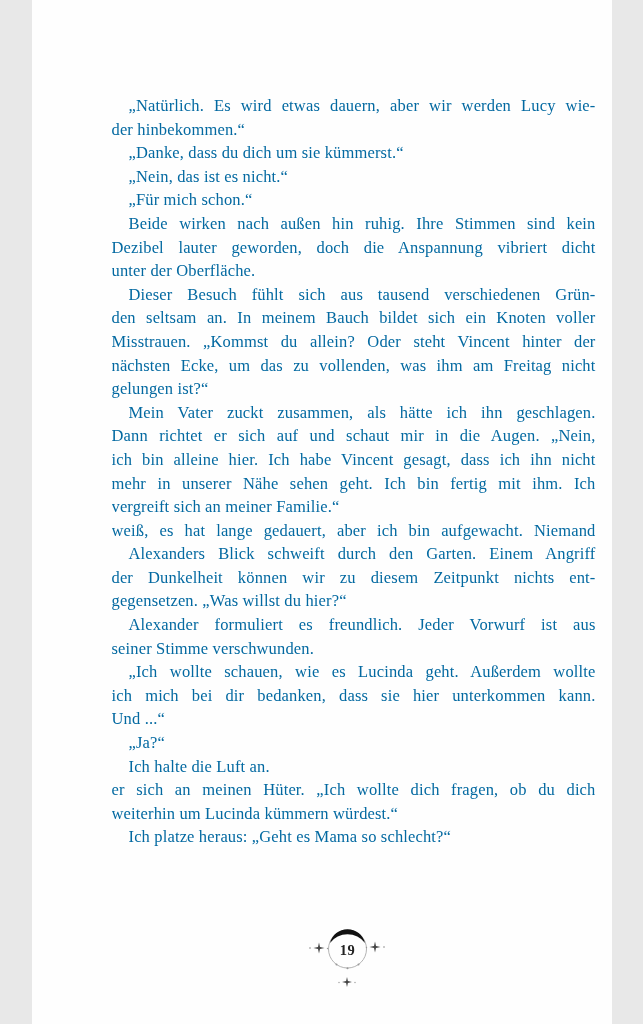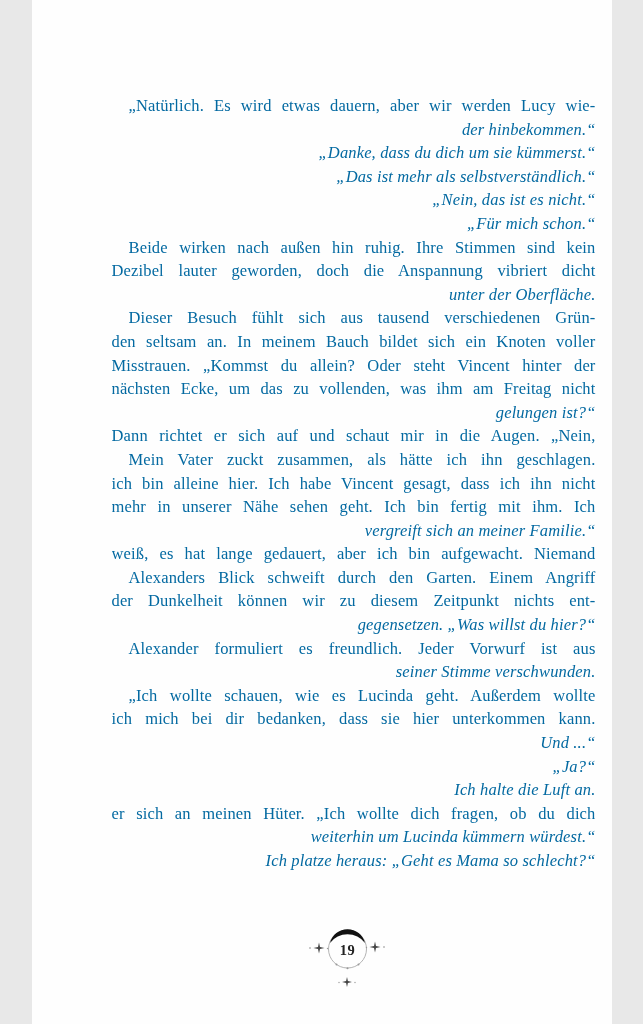--- a/index.html
+++ b/index.html
@@ -33,22 +33,21 @@
     white-space: normal;
   }
   
   .line.j::after {
     content: "";
     display: inline-block;
     width: 100%;
     height: 0;
   }
   .line.last {
-    text-align: right;
-    font-style: italic;
+    text-align: left;
   }
   .line.first {
     text-indent: 17px;
   }
   .footer-ornament {
     position: absolute;
     left: 255px;
     top: 915px;
     width: 122px;
     height: 92px;
@@ -57,33 +56,32 @@
 </head>
 <body>
 
 <div class="page">
 
   <div class="text-block">
 
   <div class="line first j">„Natürlich. Es wird etwas dauern, aber wir werden Lucy wie-</div>
       <div class="line last">der hinbekommen.“</div>
       <div class="line first last">„Danke, dass du dich um sie kümmerst.“</div>
-      <div class="line first last">„Das ist mehr als selbstverständlich.“</div>
       <div class="line first last">„Nein, das ist es nicht.“</div>
       <div class="line first last">„Für mich schon.“</div>
       <div class="line first j">Beide wirken nach außen hin ruhig. Ihre Stimmen sind kein</div>
       <div class="line j">Dezibel lauter geworden, doch die Anspannung vibriert dicht</div>
       <div class="line last">unter der Oberfläche.</div>
       <div class="line first j">Dieser Besuch fühlt sich aus tausend verschiedenen Grün-</div>
       <div class="line j">den seltsam an. In meinem Bauch bildet sich ein Knoten voller</div>
       <div class="line j">Misstrauen. „Kommst du allein? Oder steht Vincent hinter der</div>
       <div class="line j">nächsten Ecke, um das zu vollenden, was ihm am Freitag nicht</div>
       <div class="line last">gelungen ist?“</div>
+      <div class="line first j">Mein Vater zuckt zusammen, als hätte ich ihn geschlagen.</div>
       <div class="line j">Dann richtet er sich auf und schaut mir in die Augen. „Nein,</div>
-      <div class="line first j">Mein Vater zuckt zusammen, als hätte ich ihn geschlagen.</div>
       <div class="line j">ich bin alleine hier. Ich habe Vincent gesagt, dass ich ihn nicht</div>
       <div class="line j">mehr in unserer Nähe sehen geht. Ich bin fertig mit ihm. Ich</div>
       <div class="line last">vergreift sich an meiner Familie.“</div>
       <div class="line j">weiß, es hat lange gedauert, aber ich bin aufgewacht. Niemand</div>
       <div class="line first j">Alexanders Blick schweift durch den Garten. Einem Angriff</div>
       <div class="line j">der Dunkelheit können wir zu diesem Zeitpunkt nichts ent-</div>
       <div class="line last">gegensetzen. „Was willst du hier?“</div>
       <div class="line first j">Alexander formuliert es freundlich. Jeder Vorwurf ist aus</div>
       <div class="line last">seiner Stimme verschwunden.</div>
       <div class="line first j">„Ich wollte schauen, wie es Lucinda geht. Außerdem wollte</div>

